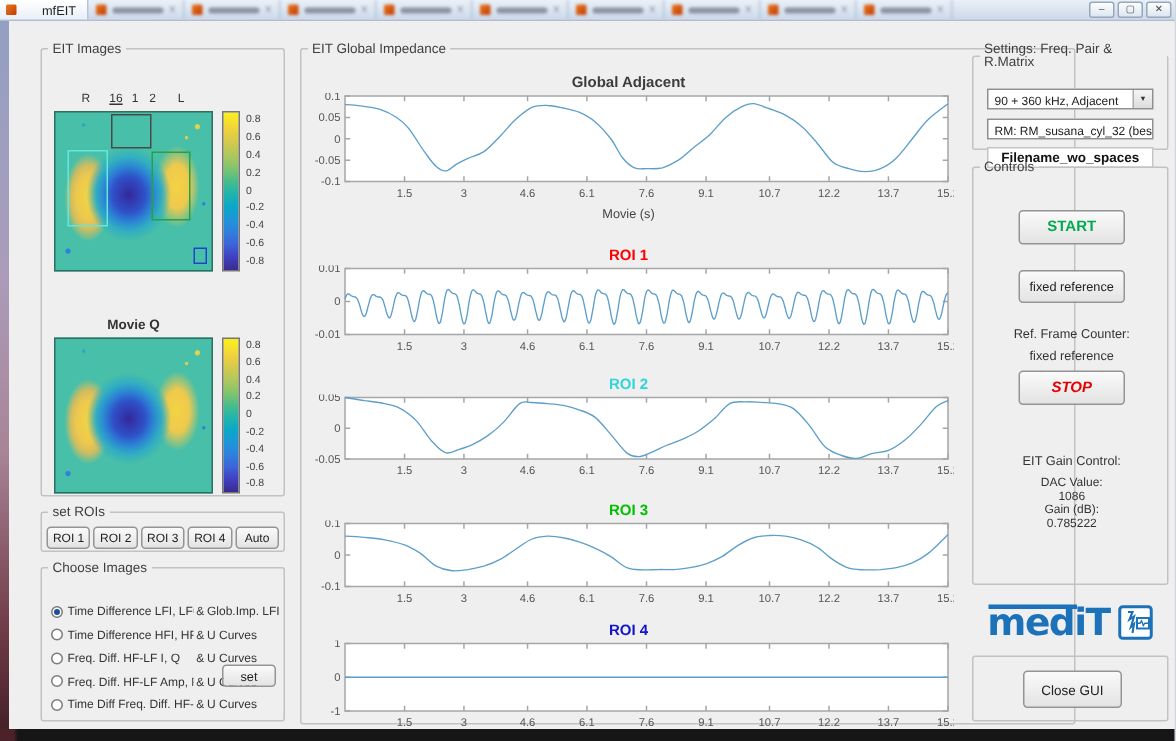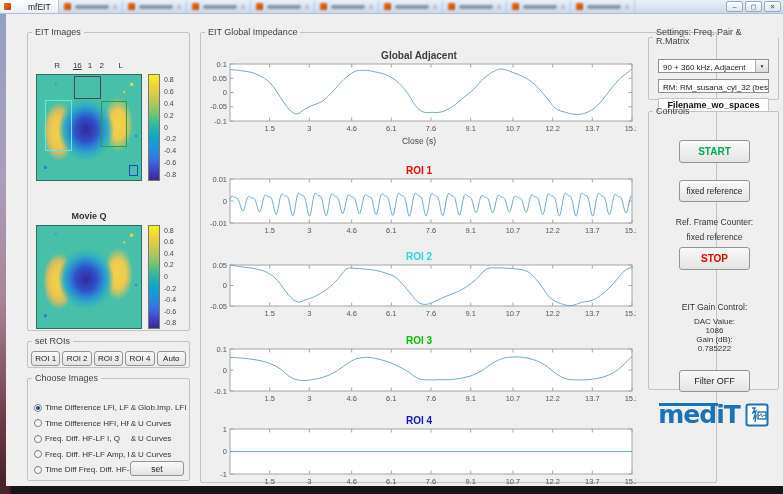--- a/index.html
+++ b/index.html
@@ -66,21 +66,21 @@
     font-size: 8px; color: #222; font-family: inherit; }
   .roi-btn { flex: 1; height: 15px; }
 
   #panel-choose { left: 21px; top: 359px; width: 163px; height: 107px; }
   .radio-row { position: absolute; left: 6px; right: 3px; height: 11px; display: flex; align-items: center; font-size: 8px; color: #333; }
   .radio { width: 8px; height: 8px; border-radius: 50%; border: 1px solid #7a7a7a; background: #fff; margin-right: 3px; flex: 0 0 auto; }
   .radio.sel::after { content: ''; display: block; width: 4px; height: 4px; margin: 1px; border-radius: 50%; background: #17519e; }
   .radio-label { flex: 1; white-space: nowrap; overflow: hidden; }
   .radio-amp { width: 9px; text-align: center; }
   .radio-curve { width: 48px; white-space: nowrap; }
-  #set-btn { position: absolute; right: 5px; bottom: 4px; width: 54px; height: 15px; font-size: 8.5px; }
+  #set-btn { position: absolute; right: 5px; bottom: 22px; width: 36px; height: 15px; font-size: 8.5px; }
 
   
   #panel-global { left: 194px; top: 13px; width: 517px; height: 455px; }
   .chart-block { position: absolute; left: 1px; width: 434px; }
   .chart-title { text-align: center; font-size: 10px; font-weight: bold; color: #3c3c3c; height: 13px; line-height: 13px; }
   .chart-xlabel { text-align: center; font-size: 8.5px; color: #444; margin-top: -1px; }
   svg text.tick { font-size: 7.5px; fill: #555; font-family: "Liberation Sans", sans-serif; }
 
   
   #panel-settings { left: 642px; top: 13px; width: 131px; height: 72px; }
@@ -323,21 +323,21 @@
               <line x1="426.5" y1="30.5" x2="430" y2="30.5" stroke="#a6a6a6"></line>
               <text class="tick" x="25" y="33" text-anchor="end">0</text>
               <line x1="28" y1="16.3" x2="31.5" y2="16.3" stroke="#a6a6a6"></line>
               <line x1="426.5" y1="16.3" x2="430" y2="16.3" stroke="#a6a6a6"></line>
               <text class="tick" x="25" y="18.8" text-anchor="end">0.05</text>
               <line x1="28" y1="2.0" x2="31.5" y2="2.0" stroke="#a6a6a6"></line>
               <line x1="426.5" y1="2.0" x2="430" y2="2.0" stroke="#a6a6a6"></line>
               <text class="tick" x="25" y="4.5" text-anchor="end">0.1</text>
               <path d="M28.0,7.7C29.8,7.8,34.6,8.0,38.6,8.6C42.5,9.1,47.8,9.8,51.8,11.1C55.8,12.4,59.3,14.2,62.4,16.3C65.5,18.3,67.2,19.6,70.3,23.4C73.4,27.2,77.8,34.8,80.9,39.1C84.0,43.3,86.4,46.9,88.8,49.0C91.3,51.2,93.2,52.1,95.4,51.9C97.6,51.6,99.6,49.0,102.1,47.6C104.5,46.2,106.9,45.0,110.0,43.6C113.1,42.2,117.0,41.5,120.6,39.1C124.1,36.6,127.6,32.6,131.1,29.1C134.7,25.5,138.2,20.9,141.7,17.7C145.3,14.4,148.8,11.3,152.3,9.7C155.8,8.1,159.4,8.2,162.9,8.3C166.4,8.3,169.9,9.2,173.5,10.0C177.0,10.7,180.5,11.3,184.0,12.8C187.6,14.4,191.1,16.2,194.6,19.1C198.1,22.0,202.1,26.5,205.2,30.5C208.3,34.5,210.5,40.1,213.1,43.3C215.8,46.6,218.4,48.7,221.1,49.9C223.7,51.1,225.9,50.4,229.0,50.4C232.1,50.4,236.1,50.8,239.6,49.9C243.1,48.9,246.6,47.0,250.2,44.8C253.7,42.5,257.2,39.0,260.7,36.2C264.3,33.3,267.8,31.0,271.3,27.7C274.8,24.3,278.4,19.3,281.9,16.3C285.4,13.2,289.4,10.6,292.5,9.1C295.6,7.6,297.3,6.9,300.4,7.1C303.5,7.4,307.5,9.3,311.0,10.5C314.5,11.8,318.0,12.9,321.6,14.8C325.1,16.7,328.6,18.9,332.1,22.0C335.7,25.0,339.2,29.3,342.7,33.3C346.3,37.4,349.8,43.3,353.3,46.2C356.8,49.0,360.4,49.4,363.9,50.4C367.4,51.5,370.9,52.4,374.5,52.4C378.0,52.4,381.5,52.0,385.0,50.4C388.6,48.9,392.1,46.7,395.6,43.3C399.1,40.0,402.7,34.8,406.2,30.5C409.7,26.2,412.8,21.6,416.8,17.7C420.7,13.8,427.8,8.9,430.0,7.1" fill="none" stroke="#5d9fca" stroke-width="0.9"></path>
             </svg></div>
-        <div class="chart-xlabel">Close (s)</div>
+        <div class="chart-xlabel">Movie (s)</div>
       </div>
       <div class="chart-block" style="top:127px">
         <div class="chart-title" style="color: rgb(255, 0, 0);">ROI 1</div>
         <div class="chart-mount"><svg width="434" height="58">
               <rect x="28" y="2" width="402" height="44" fill="#ffffff" stroke="#a6a6a6"></rect>
               <line x1="67.7" y1="2" x2="67.7" y2="5.5" stroke="#a6a6a6"></line>
               <line x1="67.7" y1="42.5" x2="67.7" y2="46" stroke="#a6a6a6"></line>
               <text class="tick" x="67.7" y="56" text-anchor="middle">1.5</text>
               <line x1="107.3" y1="2" x2="107.3" y2="5.5" stroke="#a6a6a6"></line>
               <line x1="107.3" y1="42.5" x2="107.3" y2="46" stroke="#a6a6a6"></line>
@@ -530,36 +530,38 @@
       </div>
       <div id="filename">Filename_wo_spaces</div>
     </fieldset>
 
     <fieldset class="panel" id="panel-controls">
       <legend>Controls</legend>
       <button class="btn ctl-btn" id="btn-start" style="color: rgb(0, 171, 78);">START</button>
       <button class="btn ctl-btn" id="btn-fixedref">fixed reference</button>
       <div class="ctl-text" id="ref-counter-label">Ref. Frame Counter:</div>
       <div class="ctl-text" id="ref-counter-value">fixed reference</div>
-      <button class="btn ctl-btn" id="btn-stop" style="color: rgb(230, 0, 0);">STOP</button>
+      <button class="btn ctl-btn" id="btn-stop" style="color: rgb(230, 0, 0); font-style: italic;">STOP</button>
       <div class="ctl-text" id="gain-header">EIT Gain Control:</div>
       <div class="gain-line" style="top:202px">DAC Value:</div>
       <div class="gain-line" style="top:211px">1086</div>
       <div class="gain-line" style="top:220px">Gain (dB):</div>
       <div class="gain-line" style="top:229px">0.785222</div>
-      <button class="btn ctl-btn" id="btn-filter">Filter OFF</button>
     </fieldset>
 
     <div id="logo">
       <div class="logo-text" style="color: rgb(27, 114, 184);">
         <div class="logo-bar" style="background: rgb(27, 114, 184);"></div>
         <span>mediT</span>
       </div>
       <svg width="24" height="24" viewBox="0 0 24 24">
         <rect x="1.5" y="1.5" width="21" height="21" rx="2" fill="#ffffff" stroke="#1b72b8" stroke-width="2"></rect>
         <path d="M7 5 L10 5 L8 10 L11 8 L9 15 L11 13 L10 19" fill="none" stroke="#1b72b8" stroke-width="1.4"></path>
         <rect x="13" y="9" width="8" height="7" fill="none" stroke="#1b72b8" stroke-width="1.3"></rect>
         <path d="M13.5 12.5 L15 12.5 L16 10.8 L17.2 14 L18.2 12.5 L20.5 12.5" fill="none" stroke="#1b72b8" stroke-width="0.9"></path>
       </svg>
     </div>
+    <fieldset class="panel" id="panel-close">
+      <button class="btn" id="btn-close">Close GUI</button>
+    </fieldset>
 
   </div>
 </div>
 
 </body></html>

